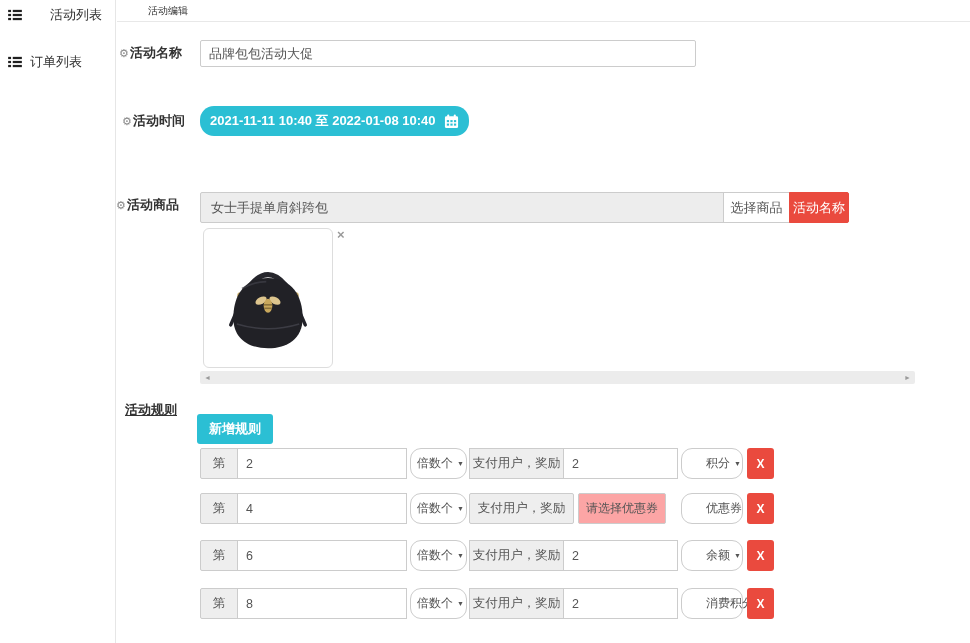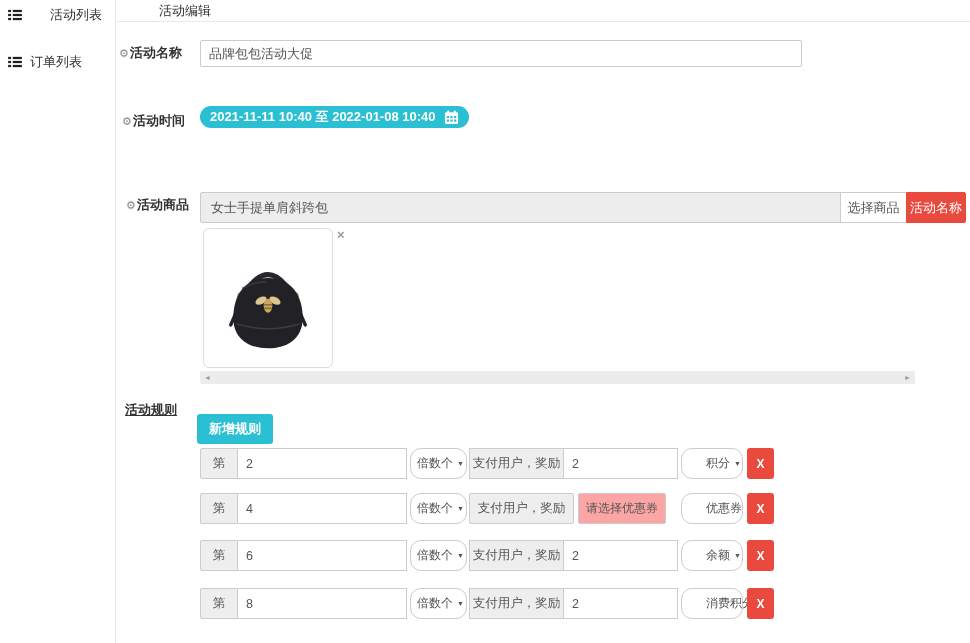--- a/index.html
+++ b/index.html
@@ -12,38 +12,38 @@
     border-right:1px solid #e6e6e6; background:#fff; }
   .side-item { display:flex; align-items:center; gap:8px; padding:6px 0 6px 8px;
     font-size:13px; color:#333; cursor:pointer; }
   .side-item:first-child { margin-top:0px;gap:28px; }
   .side-item + .side-item { margin-top:17px; }
   .side-item svg { flex:0 0 auto; }
 
   
   .main { position:absolute; left:117px; top:0; right:0; bottom:0; }
   .tabbar { height:22px; border-bottom:1px solid #e8e8e8; }
-  .tab { display:inline-block; margin-left:42px; font-size:13px; line-height:21px;
+  .tab { display:inline-block; margin-left:31px; font-size:10px; line-height:21px;
     color:#333; cursor:pointer; }
 
   .abs { position:absolute; }
   .form-label { font-size:13px; font-weight:bold; color:#333; white-space:nowrap; }
   .gear { font-size:11px; color:#888; font-weight:normal; margin-right:1px; }
 
   input.txt { height:27px; border:1px solid #ccc; border-radius:2px; padding:0 8px;
     font-size:13px; color:#555; font-family:inherit; background:#fff; outline:none; }
 
   
-  .time-btn { display:inline-flex; align-items:center; gap:8px; height:22px;
+  .time-btn { display:inline-flex; align-items:center; gap:8px; height:30px;
     background:#2bbfd4; color:#fff; font-weight:bold; font-size:13px;
     border:none; border-radius:14px; padding:0 10px; cursor:pointer; }
 
   
   .prod-group { display:flex; }
-  .prod-group input { height:31px; width:641px; background:#ededed; border:1px solid #ccc;
+  .prod-group input { height:31px; width:524px; background:#ededed; border:1px solid #ccc;
     border-radius:2px 0 0 2px; padding:7px 10px; font-size:13px; color:#555; font-family:inherit; }
   .btn-plain { height:31px; width:67px; margin-left:-1px; background:#fff; border:1px solid #ccc;
     font-size:13px; color:#555; cursor:pointer; font-family:inherit; }
   .btn-danger-sq { height:31px; width:60px; margin-left:-1px; background:#ea4a3e; border:1px solid #ea4a3e;
     font-size:13px; color:#fff; cursor:pointer; font-family:inherit; border-radius:0 2px 2px 0; }
 
   .img-card { width:130px; height:140px; background:#fff; border:1px solid #ddd;
     border-radius:6px; display:flex; align-items:center; justify-content:center; }
   .remove-x { font-size:13px; font-weight:bold; color:#999; cursor:pointer; line-height:1; }
 
@@ -112,21 +112,21 @@
 
   <div class="main">
     <div class="tabbar">
       <span class="tab">活动编辑</span>
     </div>
   </div>
 
   <div class="abs form-label" style="left:119px; top:44px;">
     <span class="gear">⚙</span><span>活动名称</span>
   </div>
-  <input class="abs txt" style="left: 200px; top: 40px; width: 602px;" type="text" value="品牌包包活动大促">
+  <input class="abs txt" style="left: 200px; top: 40px; width: 496px;" type="text" value="品牌包包活动大促">
 
   <div class="abs form-label" style="left:122px; top:112px;">
     <span class="gear">⚙</span><span>活动时间</span>
   </div>
   <button class="abs time-btn" style="left:200px; top:106px;">
     <span>2021-11-11 10:40 至 2022-01-08 10:40</span>
     <svg width="15" height="15" viewBox="0 0 16 16">
       <rect x="1" y="2.5" width="14" height="12.5" rx="1.5" fill="#fff"></rect>
       <rect x="3.5" y="0.5" width="2" height="3.5" rx="0.8" fill="#fff"></rect>
       <rect x="10.5" y="0.5" width="2" height="3.5" rx="0.8" fill="#fff"></rect>
@@ -134,21 +134,21 @@
         <rect x="3" y="6.5" width="2.4" height="2.2"></rect>
           <rect x="6.8" y="6.5" width="2.4" height="2.2"></rect>
           <rect x="10.6" y="6.5" width="2.4" height="2.2"></rect>
         <rect x="3" y="10.2" width="2.4" height="2.2"></rect>
           <rect x="6.8" y="10.2" width="2.4" height="2.2"></rect>
           <rect x="10.6" y="10.2" width="2.4" height="2.2"></rect>
       </g>
     </svg>
   </button>
 
-  <div class="abs form-label" style="left:126px; top:196px;text-align:center;">
+  <div class="abs form-label" style="left:116px; top:196px;text-align:center;">
     <span class="gear">⚙</span><span>活动商品</span>
   </div>
   <div class="abs prod-group" style="left:200px; top:192px;">
     <input type="text" readonly="" value="女士手提单肩斜跨包" style="">
     <button class="btn-plain">选择商品</button>
     <button class="btn-danger-sq">活动名称</button>
   </div>
 
   <div class="abs img-card" style="left:203px; top:228px;">
     <svg width="104" height="116" viewBox="0 0 120 130">

